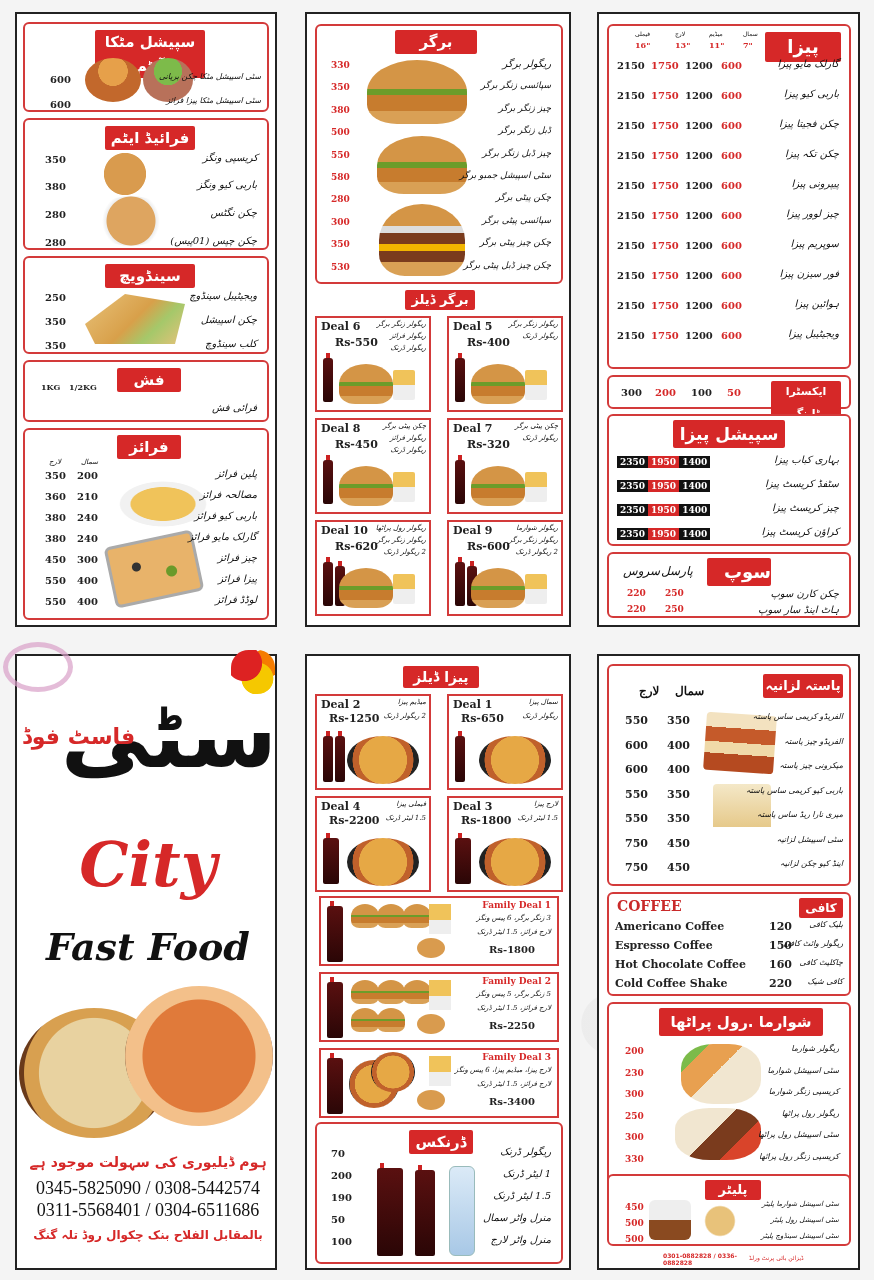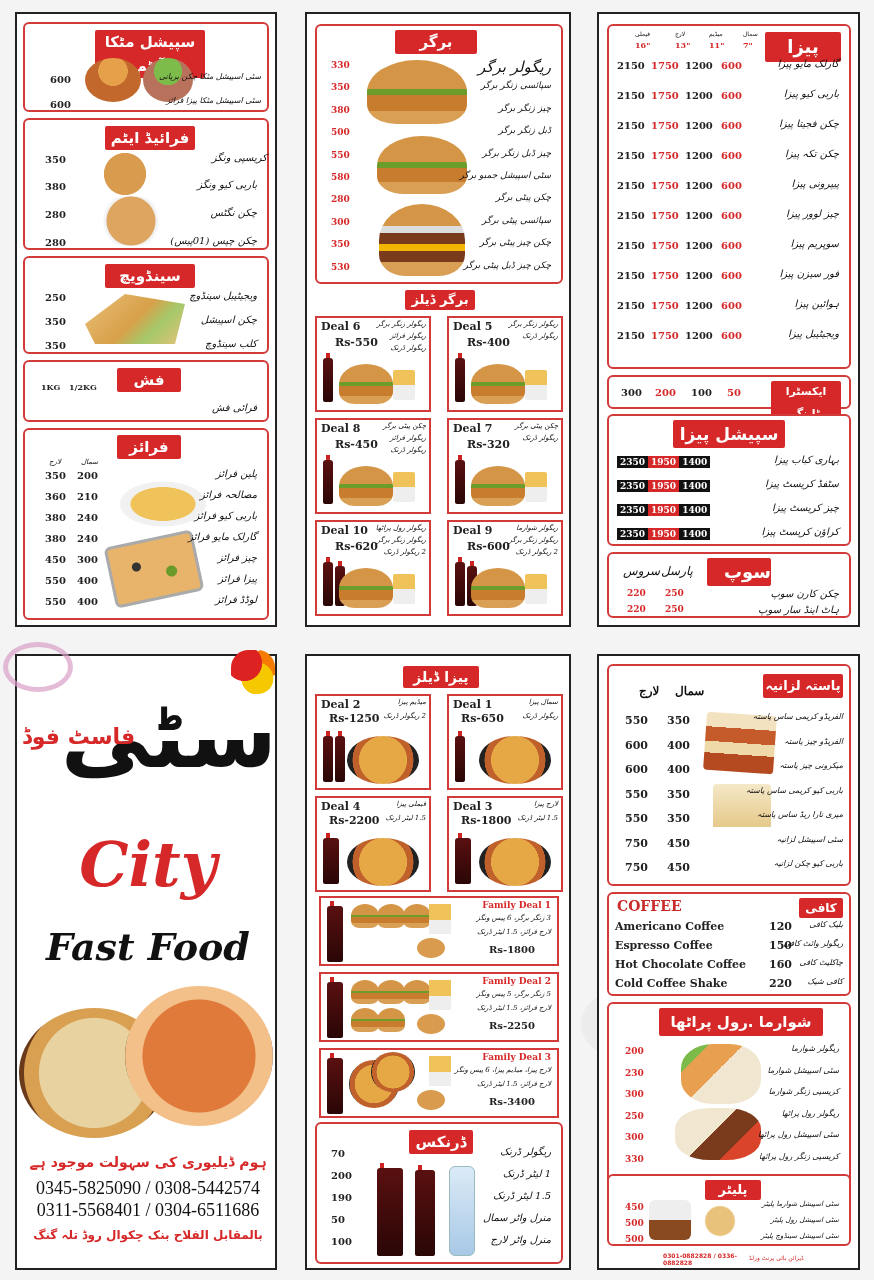--- a/index.html
+++ b/index.html
@@ -42,21 +42,21 @@
   </div>
 
   <div class="box" style="left:6px;top:104px;width:246px;height:132px;">
     <div class="hdr" style="left:80px;top:6px;width:90px;">فرائیڈ ایٹم</div>
     <div class="img" style="left:65px;top:32px;width:70px;height:44px;background:radial-gradient(circle,#d99b4e 0 50%,transparent 52%);"></div>
     <div class="img" style="left:65px;top:76px;width:82px;height:50px;background:radial-gradient(circle,#dea560 0 50%,#eee 52%, transparent 60%);"></div>
     <div class="num" style="left:20px;top:34px;">350</div>
     <div class="num" style="left:20px;top:61px;">380</div>
     <div class="num" style="left:20px;top:89px;">280</div>
     <div class="num" style="left:20px;top:117px;">280</div>
-    <div class="ur" style="right:0;top:32px;">کریسپی ونگز</div>
+    <div class="ur" style="right:9px;top:32px;">کریسپی ونگز</div>
     <div class="ur" style="right:10px;top:59px;">باربی کیو ونگز</div>
     <div class="ur" style="right:10px;top:87px;">چکن نگٹس</div>
     <div class="ur" style="right:10px;top:115px;">چکن چپس (01پیس)</div>
   </div>
 
   <div class="box" style="left:6px;top:242px;width:246px;height:98px;">
     <div class="hdr" style="left:80px;top:6px;width:90px;">سینڈویچ</div>
     <div style="position:absolute;left:60px;top:36px;width:100px;height:50px;background:linear-gradient(135deg,#e8c27a,#d8a04a 50%,#a5c86a 70%,#e8c27a);clip-path:polygon(0 60%,40% 0,100% 20%,90% 100%,10% 100%);"></div>
     <div class="num" style="left:20px;top:34px;">250</div>
     <div class="num" style="left:20px;top:58px;">350</div>
@@ -106,21 +106,21 @@
 </div>
 
 <div class="panel" style="left:305px;top:12px;width:266px;height:615px;">
   <div class="box" style="left:8px;top:10px;width:248px;height:260px;">
     <div class="hdr" style="left:78px;top:4px;width:82px;">برگر</div>
     <div class="burger" style="left:50px;top:34px;width:100px;height:64px;"></div>
     <div class="burger" style="left:60px;top:110px;width:90px;height:58px;"></div>
     <div class="burger" style="left:62px;top:178px;width:86px;height:72px;background:linear-gradient(#d49546 0 30%,#ddd 30% 40%,#7a3b1d 40% 55%,#f2b500 55% 65%,#7a3b1d 65% 80%,#d9a055 80%);"></div>
     <div id="burger-rows">
         <div class="num red" style="left: 14px; top: 34px; font-size: 9px;">330</div>
-        <div class="ur" style="right: 10px; top: 32px; font-size: 15px;">ریگولر برگر</div>
+        <div class="ur" style="right: 10px; top: 32px; font-size: 10px;">ریگولر برگر</div>
         <div class="num red" style="left: 14px; top: 56.4px; font-size: 9px;">350</div>
         <div class="ur" style="right: 10px; top: 54.4px; font-size: 9px;">سپائسی زنگر برگر</div>
         <div class="num red" style="left: 14px; top: 78.8px; font-size: 9px;">380</div>
         <div class="ur" style="right: 10px; top: 76.8px; font-size: 9px;">چیز زنگر برگر</div>
         <div class="num red" style="left: 14px; top: 101.2px; font-size: 9px;">500</div>
         <div class="ur" style="right: 10px; top: 99.2px; font-size: 9px;">ڈبل زنگر برگر</div>
         <div class="num red" style="left: 14px; top: 123.6px; font-size: 9px;">550</div>
         <div class="ur" style="right: 10px; top: 121.6px; font-size: 9px;">چیز ڈبل زنگر برگر</div>
         <div class="num red" style="left: 14px; top: 146px; font-size: 9px;">580</div>
         <div class="ur" style="right: 10px; top: 144px; font-size: 9px;">سٹی اسپیشل جمبو برگر</div>
@@ -450,21 +450,21 @@
         <div class="num" style="left: 58px; top: 121.5px; font-size: 11px;">350</div>
         <div class="ur" style="right: 6px; top: 119.5px; font-size: 8px;">باربی کیو کریمی ساس پاستہ</div>
         <div class="num" style="left: 16px; top: 146px; font-size: 11px;">550</div>
         <div class="num" style="left: 58px; top: 146px; font-size: 11px;">350</div>
         <div class="ur" style="right: 6px; top: 144px; font-size: 8px;">میری نارا ریڈ ساس پاستہ</div>
         <div class="num" style="left: 16px; top: 170.5px; font-size: 11px;">750</div>
         <div class="num" style="left: 58px; top: 170.5px; font-size: 11px;">450</div>
         <div class="ur" style="right: 6px; top: 168.5px; font-size: 8px;">سٹی اسپیشل لزانیہ</div>
         <div class="num" style="left: 16px; top: 195px; font-size: 11px;">750</div>
         <div class="num" style="left: 58px; top: 195px; font-size: 11px;">450</div>
-        <div class="ur" style="right: 6px; top: 193px; font-size: 8px;">باربی کیو چکن لزانیہ</div>
+        <div class="ur" style="right: 6px; top: 193px; font-size: 8px;">اینڈ کیو چکن لزانیہ</div>
       </div>
   </div>
 
   <div class="box" style="left:8px;top:236px;width:244px;height:104px;">
     <div style="position:absolute;left:8px;top:4px;font-family:'DejaVu Serif',serif;font-weight:bold;font-size:14px;color:#c92a2a;">COFFEE</div>
     <div class="hdr" style="right:6px;top:4px;width:44px;font-size:12px;line-height:20px;">کافی</div>
     <div id="coffee-rows">
         <div class="num" style="left: 6px; top: 26px; font-size: 11px;">Americano Coffee</div>
         <div class="num" style="left: 160px; top: 26px; font-size: 11px;">120</div>
         <div class="ur" style="right: 6px; top: 26px; font-size: 8px;">بلیک کافی</div>

